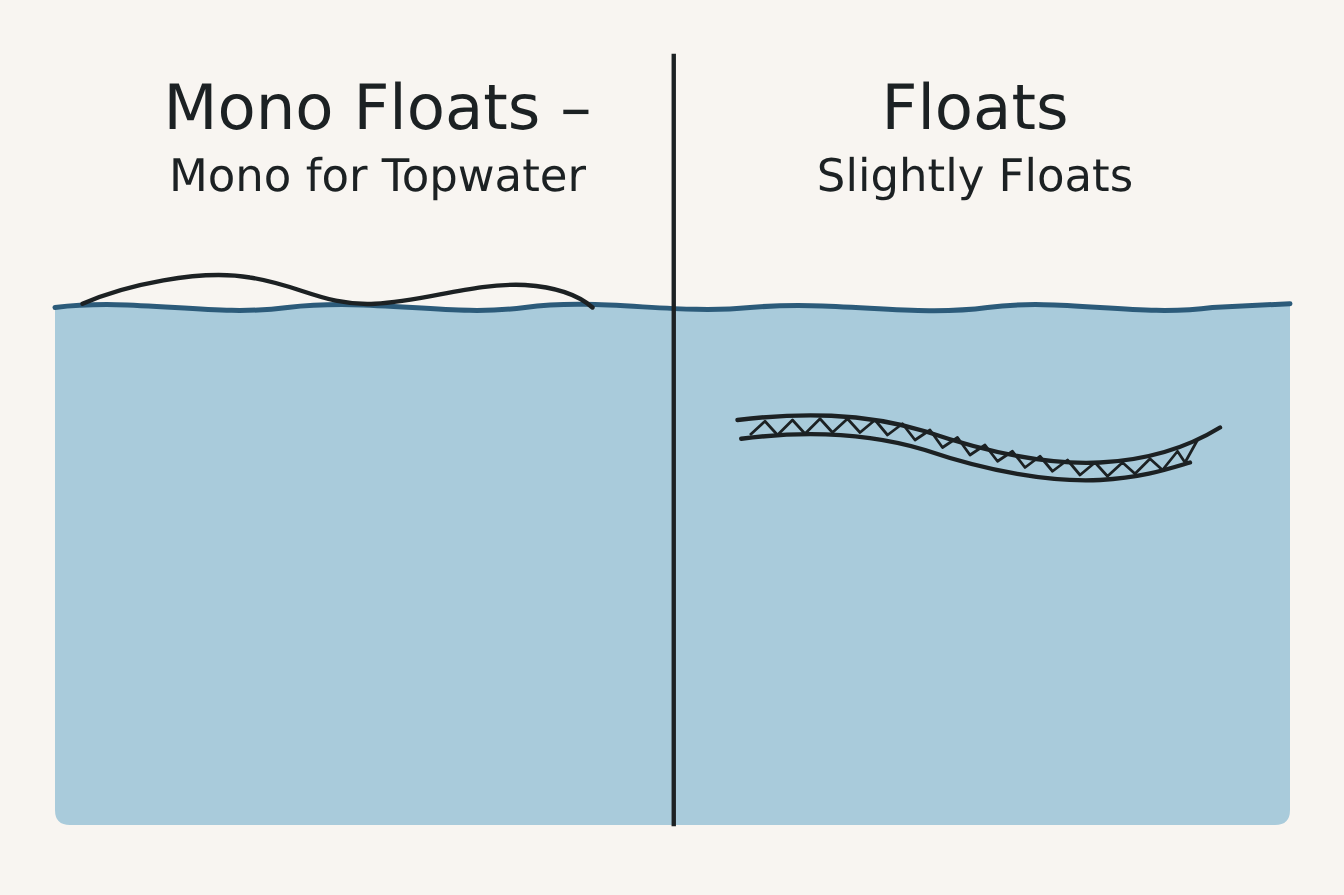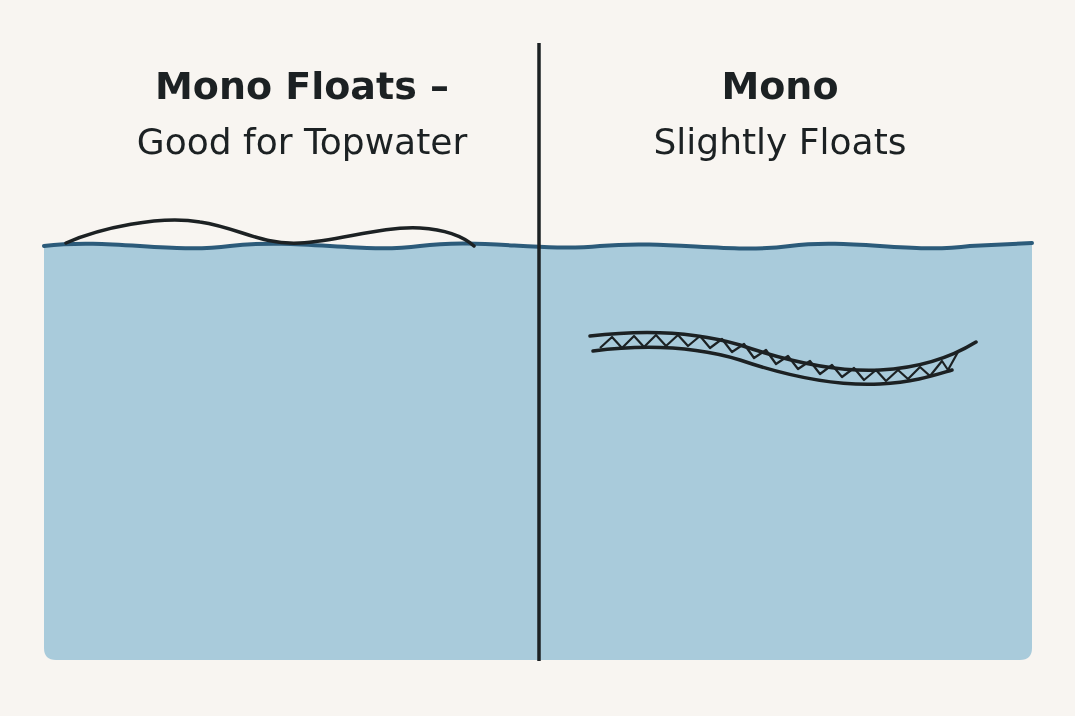--- a/index.html
+++ b/index.html
@@ -11,36 +11,36 @@
     font-family: "DejaVu Sans", sans-serif;
   }
   .panel-title {
     position: absolute;
     top: 58px;
     width: 500px;
     text-align: center;
     color: #1c2123;
     line-height: 56px;
   }
-  .panel-title .l1 { display: block; font-weight: bold; font-size: 38px; }
+  .panel-title .l1 { display: block; font-weight: normal; font-size: 50px; }
   .panel-title .l2 { display: block; font-size: 36px; }
   #title-left { left: 52px; }
   #title-right { left: 530px; }
   svg.scene { position: absolute; left: 0; top: 0; }
 </style>
 </head>
 <body>
 
 <div class="panel-title" id="title-left">
   <span class="l1">Mono Floats –</span>
-  <span class="l2">Good for Topwater</span>
+  <span class="l2">Mono for Topwater</span>
 </div>
 
 <div class="panel-title" id="title-right">
-  <span class="l1">Mono</span>
+  <span class="l1">Floats</span>
   <span class="l2">Slightly Floats</span>
 </div>
 
 <svg class="scene" width="1075" height="716" viewBox="0 0 1075 716">
 
   <path d="M44,246 C110,238 170,254 230,246 C300,238 360,254 420,246 C480,238 540,252 600,246 C670,240 730,254 790,246 C850,238 910,254 970,246 L1032,243 L1032,648 Q1032,660 1020,660 L56,660 Q44,660 44,648 Z" fill="#a9cbdb"></path>
 
   <path d="M44,246 C110,238 170,254 230,246 C300,238 360,254 420,246 C480,238 540,252 600,246 C670,240 730,254 790,246 C850,238 910,254 970,246 L1032,243" fill="none" stroke="#2c5b7a" stroke-width="4" stroke-linecap="round"></path>
 
   <path d="M66,243 C100,228 160,215 200,222 C240,228 260,245 300,243 C340,241 380,226 420,228 C450,230 465,238 474,246" fill="none" stroke="#1c2123" stroke-width="3.5" stroke-linecap="round"></path>

